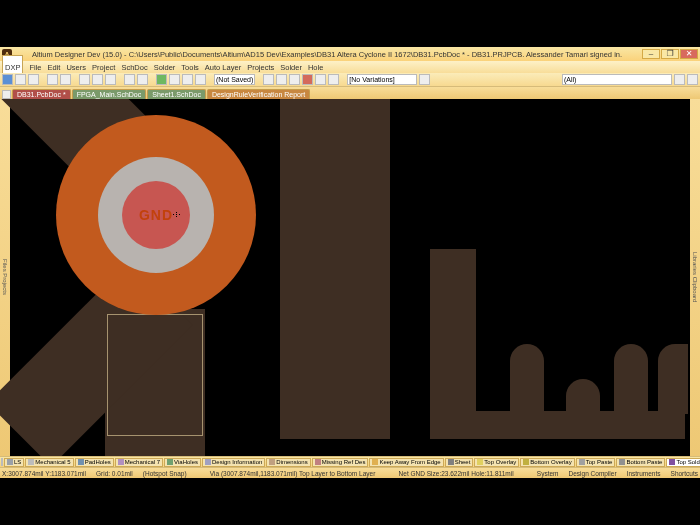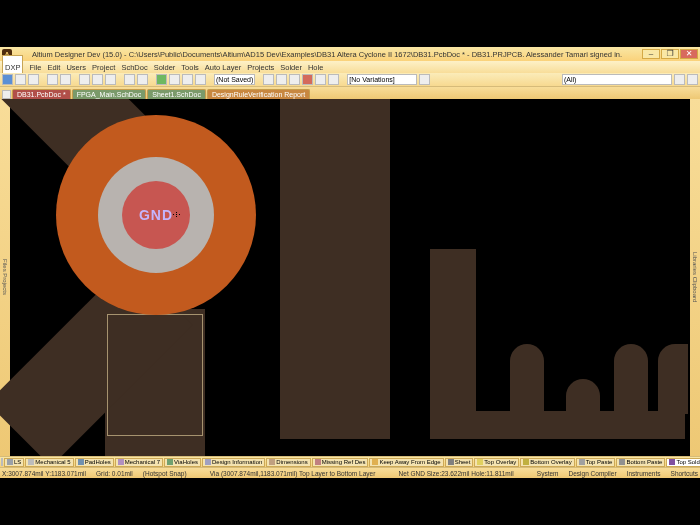--- a/index.html
+++ b/index.html
@@ -95,21 +95,21 @@
   .diag {
     position:absolute; background:#3e2e23; transform-origin:center;
   }
   .outline-box {
     position:absolute; border:1px solid #a6936f; background:transparent;
   }
   .pad-ring {
     position:absolute; border-radius:50%;
   }
   .pad-label {
-    position:absolute; color:#c4b5fd; font-size:14px; font-weight:bold;
+    position:absolute; color:#c2410c; font-size:14px; font-weight:bold;
     display:flex;align-items:center;justify-content:center; letter-spacing:1px;
   }
   .cursor-dots {
     position:absolute; width:8px; height:6px;
   }
   .cursor-dots span {
     position:absolute; width:1px; height:1px; background:#000;
   }
   
   .layertabs {

